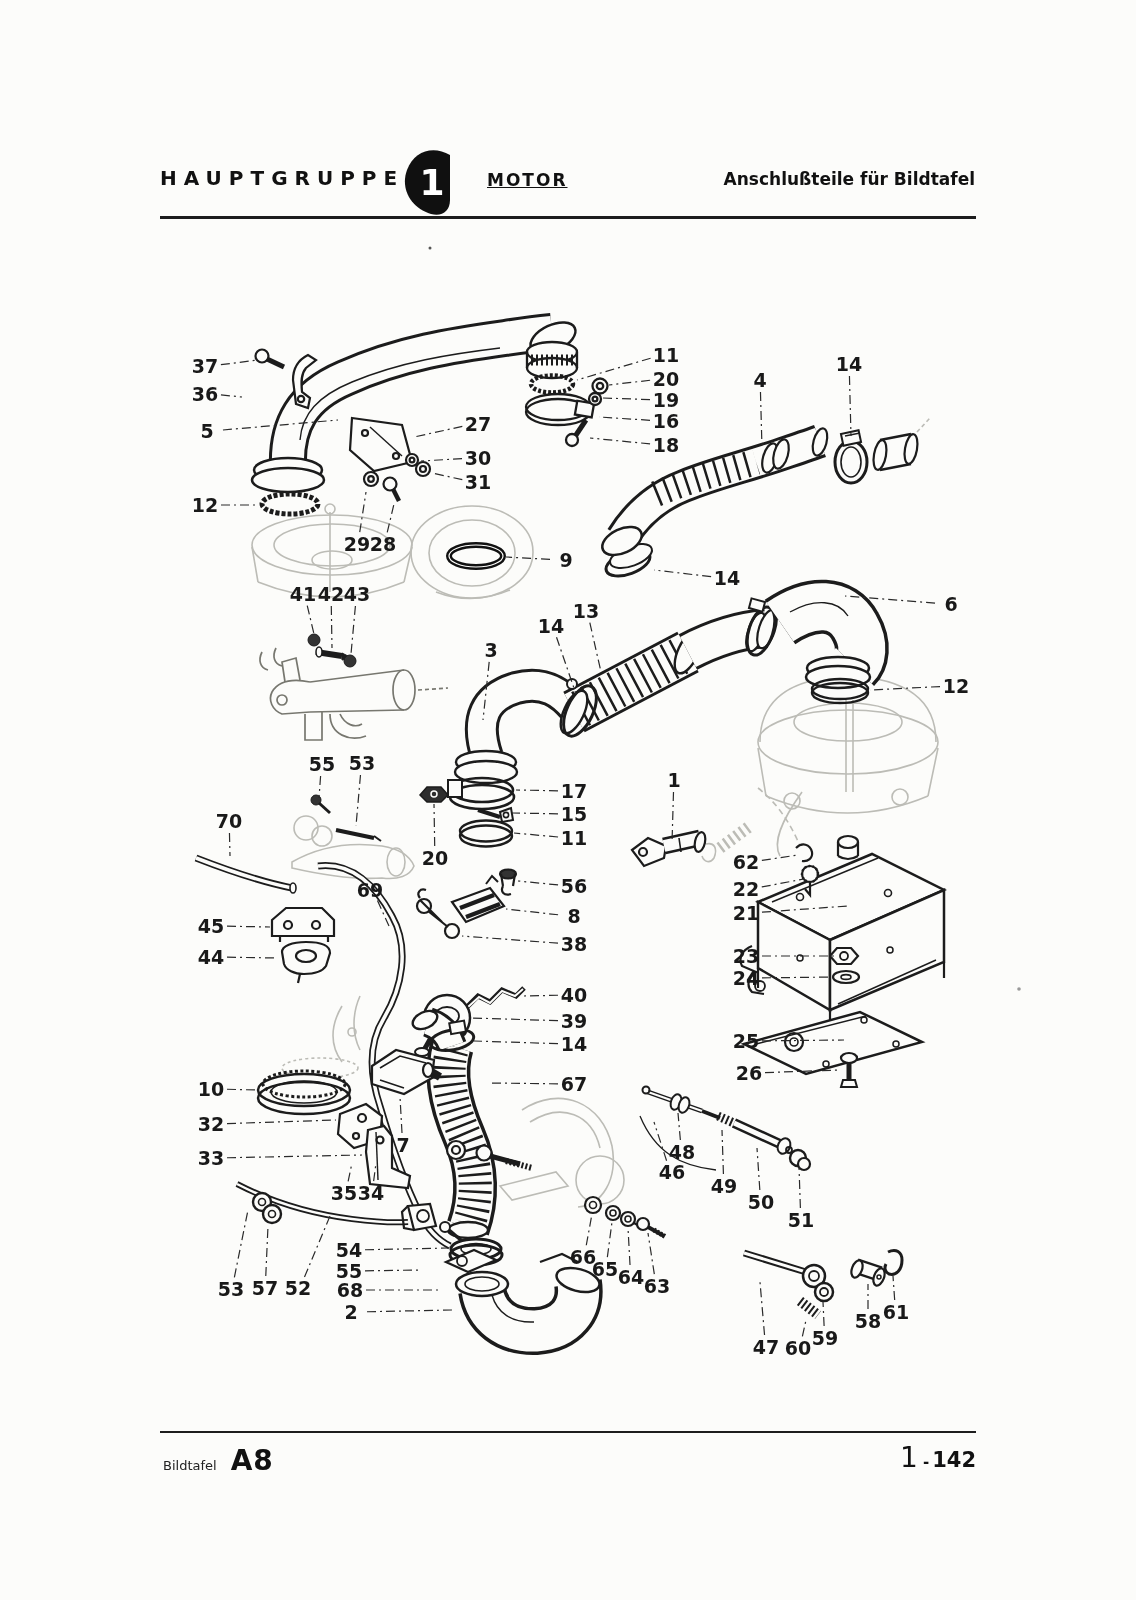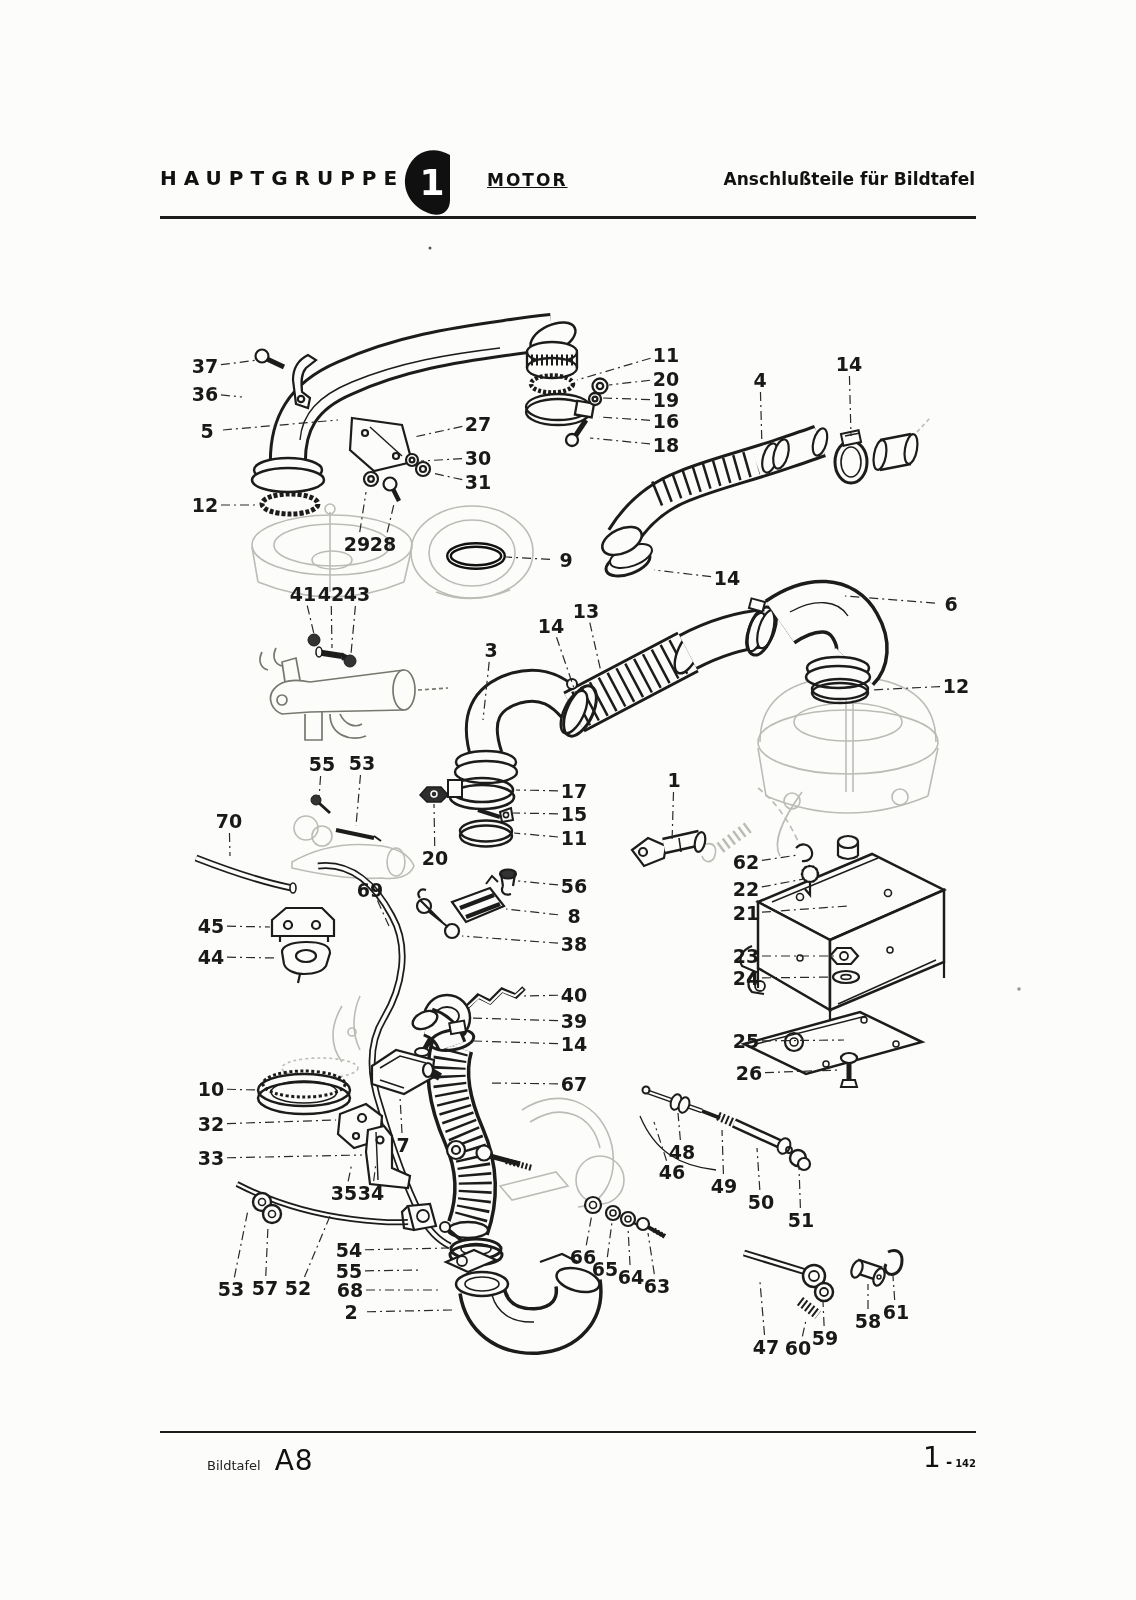--- a/index.html
+++ b/index.html
@@ -10,26 +10,26 @@
              letter-spacing:7px;color:#111;}
   .hdr-badge{position:absolute;left:403px;top:148px;width:50px;height:68px;}
   .hdr-section{position:absolute;left:487px;top:170px;font-size:17px;font-weight:bold;
                letter-spacing:2px;color:#111;text-decoration:underline;}
   .hdr-title{position:absolute;right:161px;top:169px;font-size:17px;font-weight:bold;color:#111;}
   .rule{position:absolute;left:160px;width:816px;background:#1d1d1d;}
   .rule-top{top:216px;height:3px;}
   .rule-bottom{top:1431px;height:2px;}
   
   .ftr-left{position:absolute;left:163px;top:1444px;display:flex;align-items:baseline;gap:14px;}
-  .ftr-plate-label{font-size:13px;color:#222;margin-left:44px;}
-  .ftr-plate-number{font-size:28px;font-weight:normal;letter-spacing:1px;color:#111;}
+  .ftr-plate-label{font-size:13px;color:#222;}
+  .ftr-plate-number{font-size:28px;font-weight:bold;letter-spacing:1px;color:#111;}
   .ftr-right{position:absolute;right:160px;top:1441px;display:flex;align-items:baseline;}
   .ftr-page-major{font-size:28px;color:#111;}
   .ftr-page-sep{font-size:15px;font-weight:bold;margin:0 3px 0 5px;color:#111;}
-  .ftr-page-minor{font-size:10px;font-weight:bold;color:#111;}
+  .ftr-page-minor{font-size:21px;font-weight:bold;color:#111;}
   
   .diagram{position:absolute;left:0;top:0;}
   .callout-num{font-family:"DejaVu Sans","Liberation Sans",sans-serif;font-size:19px;
                font-weight:600;fill:#191919;}
 </style>
 </head>
 <body>
 
 <div class="page">
 

